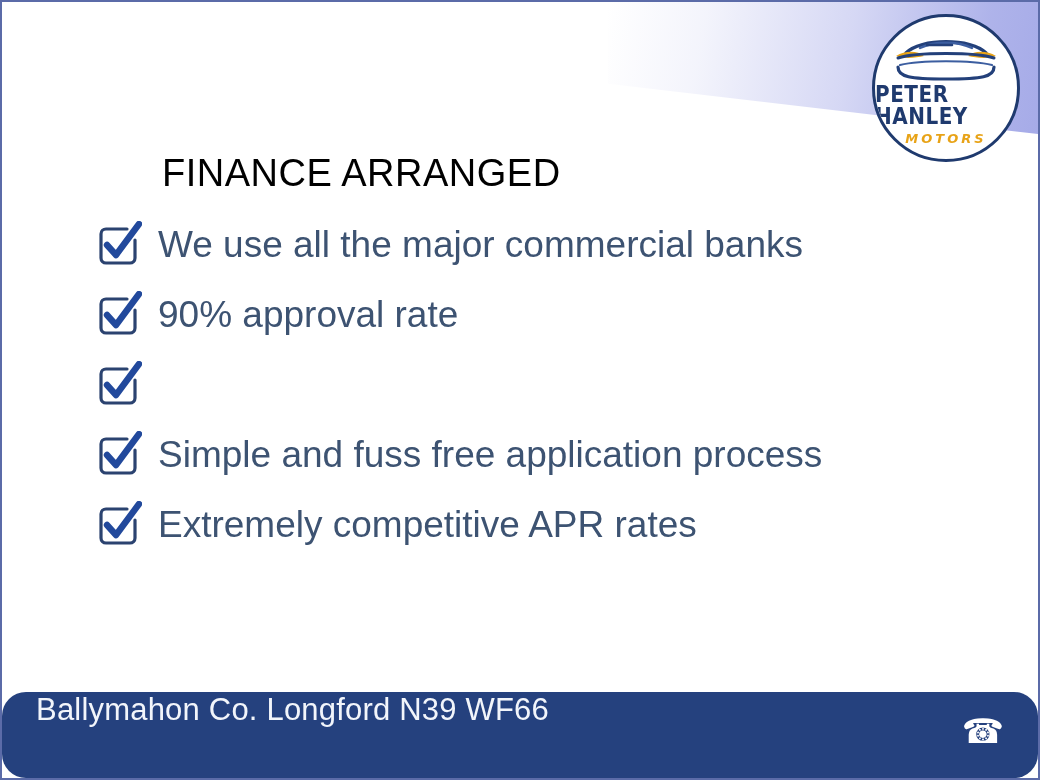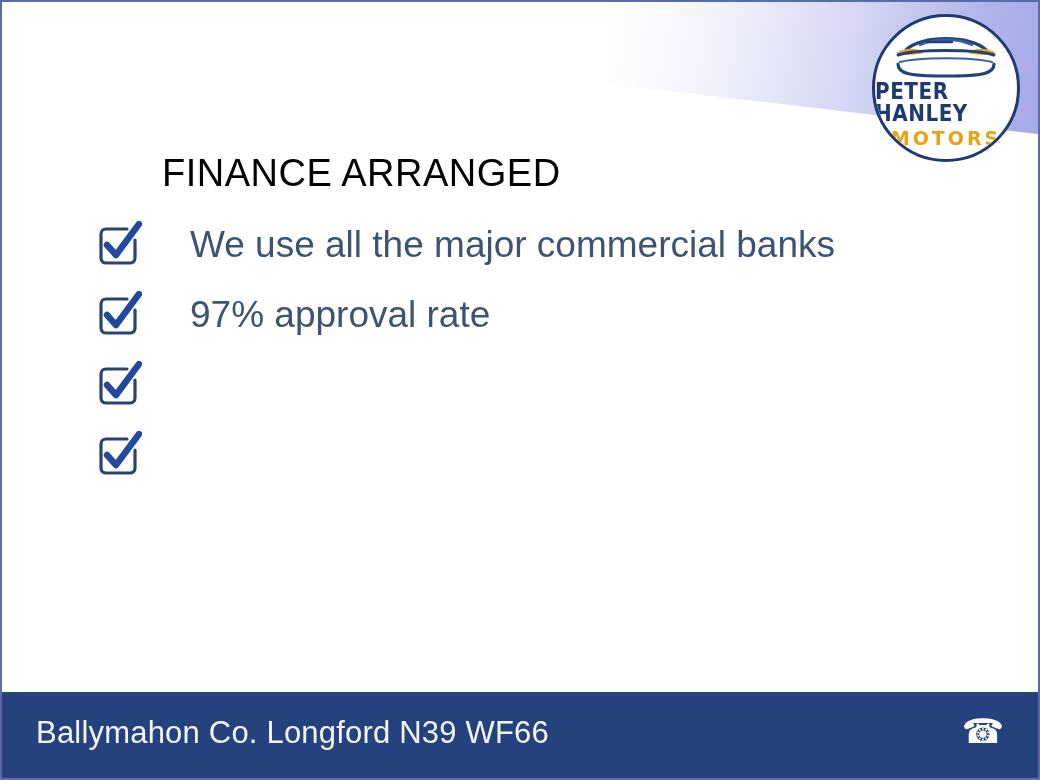--- a/index.html
+++ b/index.html
@@ -68,25 +68,26 @@
     letter-spacing: 0.5px;
     color: #1f3a6e;
     line-height: 1;
     margin-top: 3px;
     text-shadow: 0 1px 0 rgba(255,255,255,0.6);
     transform: scaleY(1.12);
   }
   .logo-sub {
     font-family: "DejaVu Sans", sans-serif;
     font-weight: bold;
-    font-size: 19px;
+    font-size: 13px;
     letter-spacing: 3px;
     color: #e8a317;
     line-height: 1;
     margin-top: 7px;
+    font-style: italic;
   }
 
   
   .headline {
     position: absolute;
     left: 160px;
     top: 150px;
     font-size: 38px;
     font-weight: normal;
     letter-spacing: 0.5px;
@@ -98,21 +99,20 @@
   .feature-list {
     position: absolute;
     left: 92px;
     top: 208px;
     right: 40px;
   }
   .feature-row {
     display: flex;
     align-items: center;
     height: 70px;
-    gap: 32px;
   }
   .check-icon {
     width: 48px;
     height: 48px;
     flex: 0 0 48px;
     margin-right: 16px;
     display: block;
   }
   .feature-text {
     font-size: 37px;
@@ -123,24 +123,24 @@
 
   
   .footer-bar {
     position: absolute;
     left: 0;
     right: 0;
     bottom: 0;
     height: 86px;
     background: #25417e;
     display: flex;
-    align-items: center;
     justify-content: space-between;
     padding: 0 34px 4px 34px;
     box-sizing: border-box;
+    border-radius: 24px;
   }
   .footer-address {
     color: #f2f5fb;
     font-size: 31px;
     letter-spacing: 0.2px;
     white-space: nowrap;
   }
   .footer-phone {
     display: flex;
     align-items: center;
@@ -196,36 +196,44 @@
         <path d="M13 24 L22 34 L45 3" fill="none" stroke="#22499c" stroke-width="6.4" stroke-linecap="round" stroke-linejoin="round"></path>
       </svg>
       <span class="feature-text">We use all the major commercial banks</span>
     </div>
 
     <div class="feature-row">
       <svg class="check-icon" viewBox="0 0 48 48">
         <path d="M41 19 V37 a5 5 0 0 1 -5 5 H12 a5 5 0 0 1 -5 -5 V13 a5 5 0 0 1 5 -5 H33" fill="none" stroke="#2b4370" stroke-width="3.2" stroke-linecap="round"></path>
         <path d="M13 24 L22 34 L45 3" fill="none" stroke="#22499c" stroke-width="6.4" stroke-linecap="round" stroke-linejoin="round"></path>
       </svg>
-      <span class="feature-text">97% approval rate</span>
-    </div>
-
-    <div class="feature-row">
-      <svg class="check-icon" viewBox="0 0 48 48">
-        <path d="M41 19 V37 a5 5 0 0 1 -5 5 H12 a5 5 0 0 1 -5 -5 V13 a5 5 0 0 1 5 -5 H33" fill="none" stroke="#2b4370" stroke-width="3.2" stroke-linecap="round"></path>
-        <path d="M13 24 L22 34 L45 3" fill="none" stroke="#22499c" stroke-width="6.4" stroke-linecap="round" stroke-linejoin="round"></path>
-      </svg>
-    </div>
-
-
-    <div class="feature-row">
-      <svg class="check-icon" viewBox="0 0 48 48">
-        <path d="M41 19 V37 a5 5 0 0 1 -5 5 H12 a5 5 0 0 1 -5 -5 V13 a5 5 0 0 1 5 -5 H33" fill="none" stroke="#2b4370" stroke-width="3.2" stroke-linecap="round"></path>
-        <path d="M13 24 L22 34 L45 3" fill="none" stroke="#22499c" stroke-width="6.4" stroke-linecap="round" stroke-linejoin="round"></path>
-      </svg>
+      <span class="feature-text">90% approval rate</span>
+    </div>
+
+    <div class="feature-row">
+      <svg class="check-icon" viewBox="0 0 48 48">
+        <path d="M41 19 V37 a5 5 0 0 1 -5 5 H12 a5 5 0 0 1 -5 -5 V13 a5 5 0 0 1 5 -5 H33" fill="none" stroke="#2b4370" stroke-width="3.2" stroke-linecap="round"></path>
+        <path d="M13 24 L22 34 L45 3" fill="none" stroke="#22499c" stroke-width="6.4" stroke-linecap="round" stroke-linejoin="round"></path>
+      </svg>
+    </div>
+
+    <div class="feature-row">
+      <svg class="check-icon" viewBox="0 0 48 48">
+        <path d="M41 19 V37 a5 5 0 0 1 -5 5 H12 a5 5 0 0 1 -5 -5 V13 a5 5 0 0 1 5 -5 H33" fill="none" stroke="#2b4370" stroke-width="3.2" stroke-linecap="round"></path>
+        <path d="M13 24 L22 34 L45 3" fill="none" stroke="#22499c" stroke-width="6.4" stroke-linecap="round" stroke-linejoin="round"></path>
+      </svg>
+      <span class="feature-text">Simple and fuss free application process</span>
+    </div>
+
+    <div class="feature-row">
+      <svg class="check-icon" viewBox="0 0 48 48">
+        <path d="M41 19 V37 a5 5 0 0 1 -5 5 H12 a5 5 0 0 1 -5 -5 V13 a5 5 0 0 1 5 -5 H33" fill="none" stroke="#2b4370" stroke-width="3.2" stroke-linecap="round"></path>
+        <path d="M13 24 L22 34 L45 3" fill="none" stroke="#22499c" stroke-width="6.4" stroke-linecap="round" stroke-linejoin="round"></path>
+      </svg>
+      <span class="feature-text">Extremely competitive APR rates</span>
     </div>
 
 
   </div>
 
   <div class="footer-bar">
     <div class="footer-address">Ballymahon Co. Longford N39 WF66</div>
     <div class="footer-phone">
       <span class="phone-icon">☎</span>
     </div>

